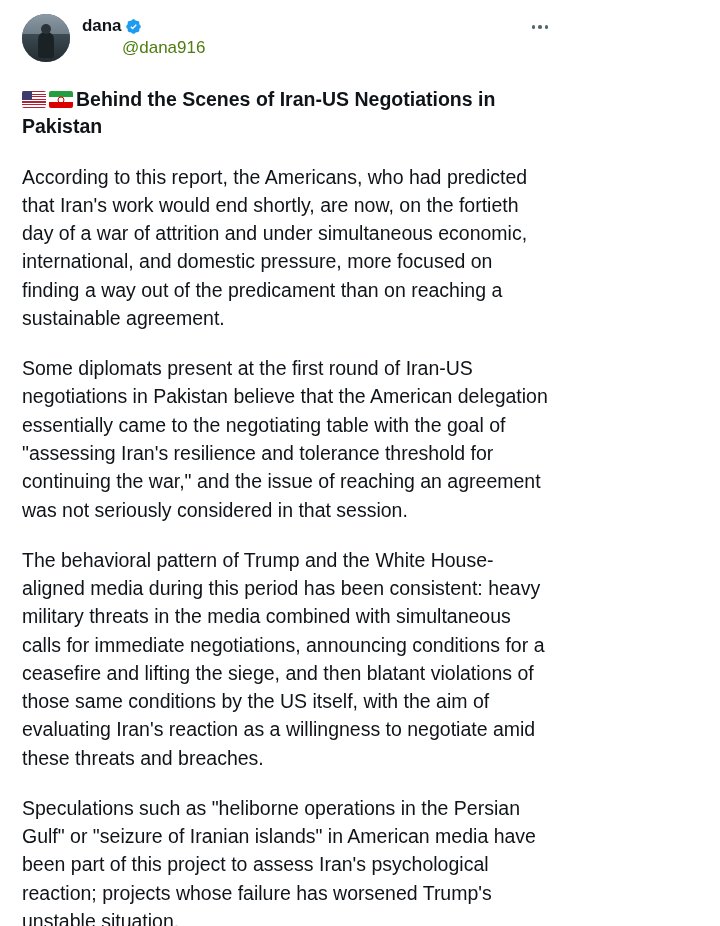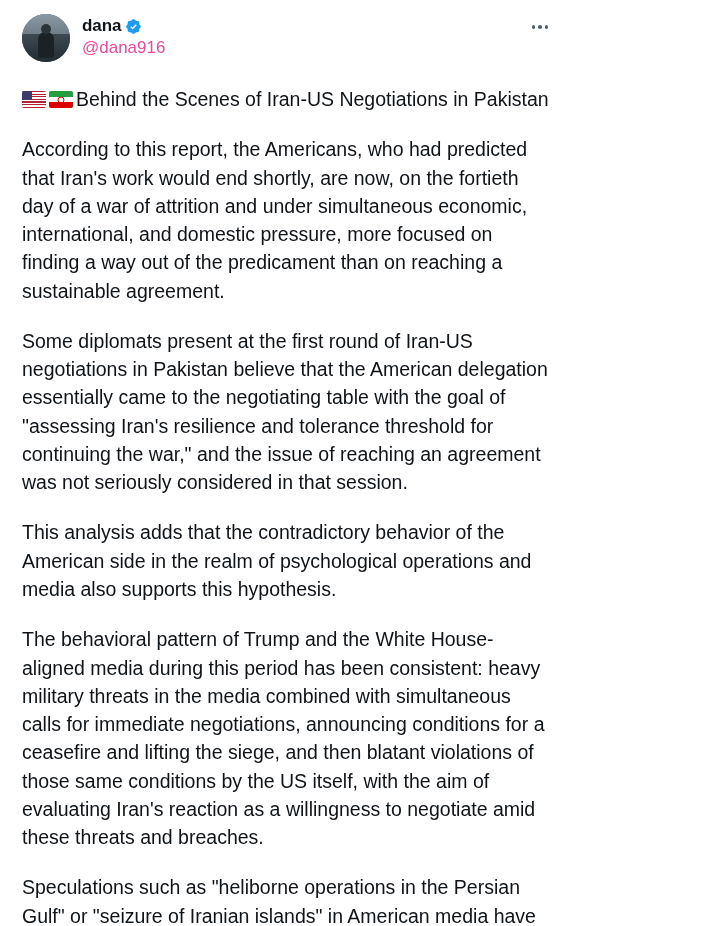--- a/index.html
+++ b/index.html
@@ -86,22 +86,23 @@
     color: #0f1419;
     letter-spacing: -0.1px;
   }
   .verified {
     display: inline-flex;
     width: 17px;
     height: 17px;
   }
   .handle {
     font-size: 17px;
-    color: #ec4899;
+    color: #4d7c0f;
     margin-top: 2px;
+    margin-left: 40px;
   }
   .more-btn {
     position: absolute;
     right: 0;
     top: 2px;
     width: 28px;
     height: 22px;
     display: flex;
     align-items: center;
     justify-content: center;
@@ -115,21 +116,21 @@
     background: #536471;
     display: block;
   }
   .tweet-body {
     margin-top: 24px;
     font-size: 19.5px;
     line-height: 1.45;
     color: #0f1419;
   }
   .tweet-title {
-    font-weight: normal;
+    font-weight: bold;
     font-size: 19.5px;
     margin: 0 0 22px 0;
     line-height: 1.4;
   }
   .flag-img {
     display: inline-block;
     width: 24px;
     height: 17px;
     vertical-align: -2px;
     margin-right: 3px;
@@ -206,18 +207,17 @@
     </div>
   </div>
 
   <div class="tweet-body">
     <div class="tweet-title">
       <span class="flag-img flag-us"></span><span class="flag-img flag-ir"></span><span>Behind the Scenes of Iran-US Negotiations in Pakistan</span>
     </div>
 
     <p>According to this report, the Americans, who had predicted that Iran's work would end shortly, are now, on the fortieth day of a war of attrition and under simultaneous economic, international, and domestic pressure, more focused on finding a way out of the predicament than on reaching a sustainable agreement.</p>
     <p>Some diplomats present at the first round of Iran-US negotiations in Pakistan believe that the American delegation essentially came to the negotiating table with the goal of "assessing Iran's resilience and tolerance threshold for continuing the war," and the issue of reaching an agreement was not seriously considered in that session.</p>
-    <p>This analysis adds that the contradictory behavior of the American side in the realm of psychological operations and media also supports this hypothesis.</p>
     <p>The behavioral pattern of Trump and the White House-aligned media during this period has been consistent: heavy military threats in the media combined with simultaneous calls for immediate negotiations, announcing conditions for a ceasefire and lifting the siege, and then blatant violations of those same conditions by the US itself, with the aim of evaluating Iran's reaction as a willingness to negotiate amid these threats and breaches.</p>
     <p>Speculations such as "heliborne operations in the Persian Gulf" or "seizure of Iranian islands" in American media have been part of this project to assess Iran's psychological reaction; projects whose failure has worsened Trump's unstable situation.</p>
   </div>
 
 </div>
 
 </body></html>

